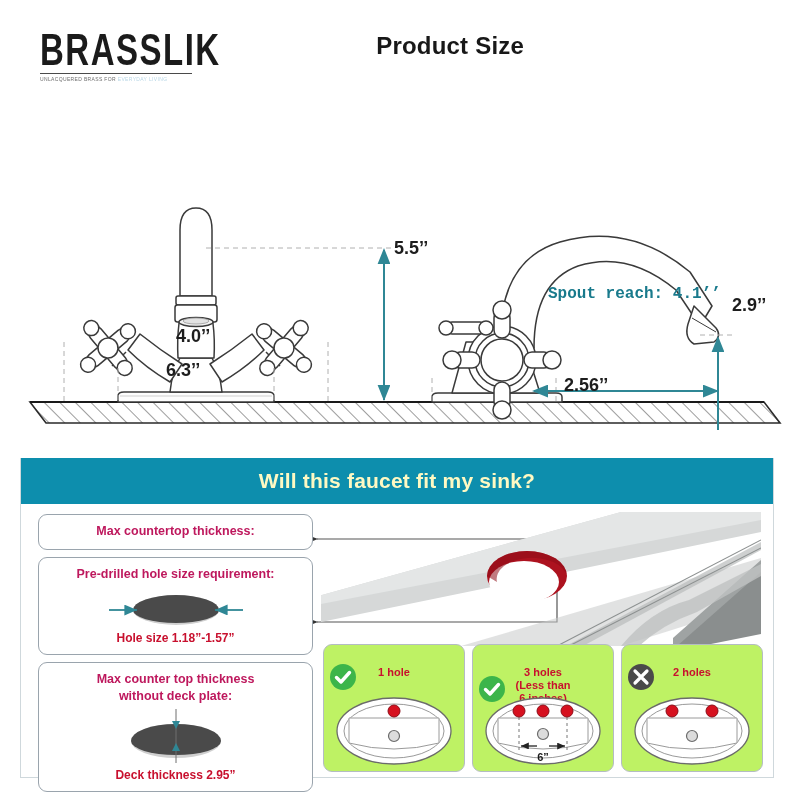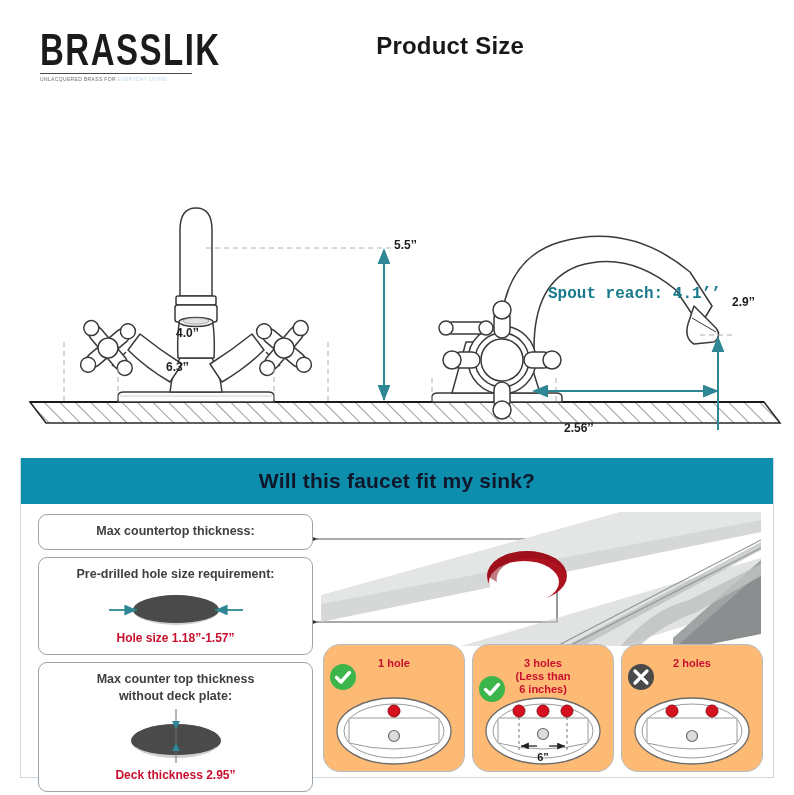--- a/index.html
+++ b/index.html
@@ -33,66 +33,66 @@
   }
   .page-title { left: 60px; right: 270px; }
 
   
   .dim-area { position: absolute; left: 0; top: 110px; width: 794px; height: 320px; }
 
   svg.diagram { position: absolute; left: 0; top: 0; width: 794px; height: 320px; }
 
   .dim-label {
     position: absolute; font-weight: 700; color: #1d1d1d;
-    font-size: 12px; white-space: nowrap;
+    font-size: 18px; white-space: nowrap;
   }
   .dim-label.teal { color: #197a8c; font-family: Liberation Mono, monospace; }
 
   
   .panel {
     position: absolute; left: 20px; top: 458px;
     width: 754px; height: 320px;
     border: 1px solid #cfd8dc; border-top: none;
     background: #fff;
   }
   .panel-header {
     height: 46px; background: #0d8ead; width: 100%;
     display: flex; align-items: center; justify-content: center;
   }
   .panel-header .ph-text {
-    color: #0f172a; font-size: 21px; font-weight: 700; letter-spacing: .2px;
+    color: #fef9c3; font-size: 21px; font-weight: 700; letter-spacing: .2px;
   }
   .panel-body { position: relative; width: 100%; height: 273px; }
 
   
   .info-col { position: absolute; left: 17px; top: 10px; width: 275px; }
   .info-box {
     border: 1px solid #9aa4ad; border-radius: 9px;
     background: #fff; margin-bottom: 7px; padding: 8px 6px 9px;
     text-align: center;
   }
-  .info-title { font-size: 12.5px; font-weight: 700; color: #404040; line-height: 1.35; }
+  .info-title { font-size: 12.5px; font-weight: 700; color: #be185d; line-height: 1.35; }
   .info-value { font-size: 13px; font-weight: 700; color: #c8102e; margin-top: 3px; }
   .info-value.sm { font-size: 12px; }
 
   .hole-row { display: flex; align-items: center; justify-content: center; gap: 4px; margin: 5px 0 2px; }
   .deck-wrap { display: flex; justify-content: center; margin: 2px 0 3px; }
 
   
   .leader { position: absolute; }
 
   
   .counter-render { position: absolute; left: 300px; top: 2px; width: 440px; height: 140px; }
 
   
   .cards { position: absolute; left: 302px; top: 140px; width: 440px; height: 128px; display: flex; gap: 7px; }
   .card {
     position: relative; flex: 1;
-    border: 1px solid #b4bcc3; border-radius: 17px; background: #fdba74;
-    padding-top: 12px;
+    border: 1px solid #b4bcc3; border-radius: 9px; background: #bef264;
+    padding-top: 21px;
   }
   .card-title {
     text-align: center; font-size: 11px; font-weight: 700; color: #c8102e;
     line-height: 1.18; padding: 0 4px;
   }
   .badge { position: absolute; left: 5px; top: 18px; width: 28px; height: 28px; }
   .sink-wrap { position: absolute; left: 0; right: 0; bottom: 4px; display: flex; justify-content: center; }
 </style>
 </head>
 <body>
@@ -230,21 +230,21 @@
       <line x1="718" y1="228" x2="718" y2="392" stroke="#2f8795" stroke-width="2" marker-start="url(#ahs)" marker-end="url(#ah)"></line>
 
       <line x1="434" y1="382" x2="554" y2="382" stroke="#2f8795" stroke-width="2" marker-start="url(#ahs)" marker-end="url(#ah)"></line>
     </svg>
 
     <div class="dim-label" style="left:176px; top:216px;">4.0’’</div>
     <div class="dim-label" style="left:166px; top:250px;">6.3’’</div>
     <div class="dim-label" style="left:394px; top:128px;">5.5’’</div>
     <div class="dim-label teal" style="left:548px; top:175px; font-size:16px;">Spout reach: 4.1’’</div>
     <div class="dim-label" style="left:732px; top:185px;">2.9’’</div>
-    <div class="dim-label" style="left:564px; top:265px;margin-top:46px;">2.56’’</div>
+    <div class="dim-label" style="left:564px; top:265px;">2.56’’</div>
   </div>
 
   <div class="panel">
 
     <div class="panel-header">
       <span class="ph-text">Will this faucet fit my sink?</span>
     </div>
 
     <div class="panel-body">
 

